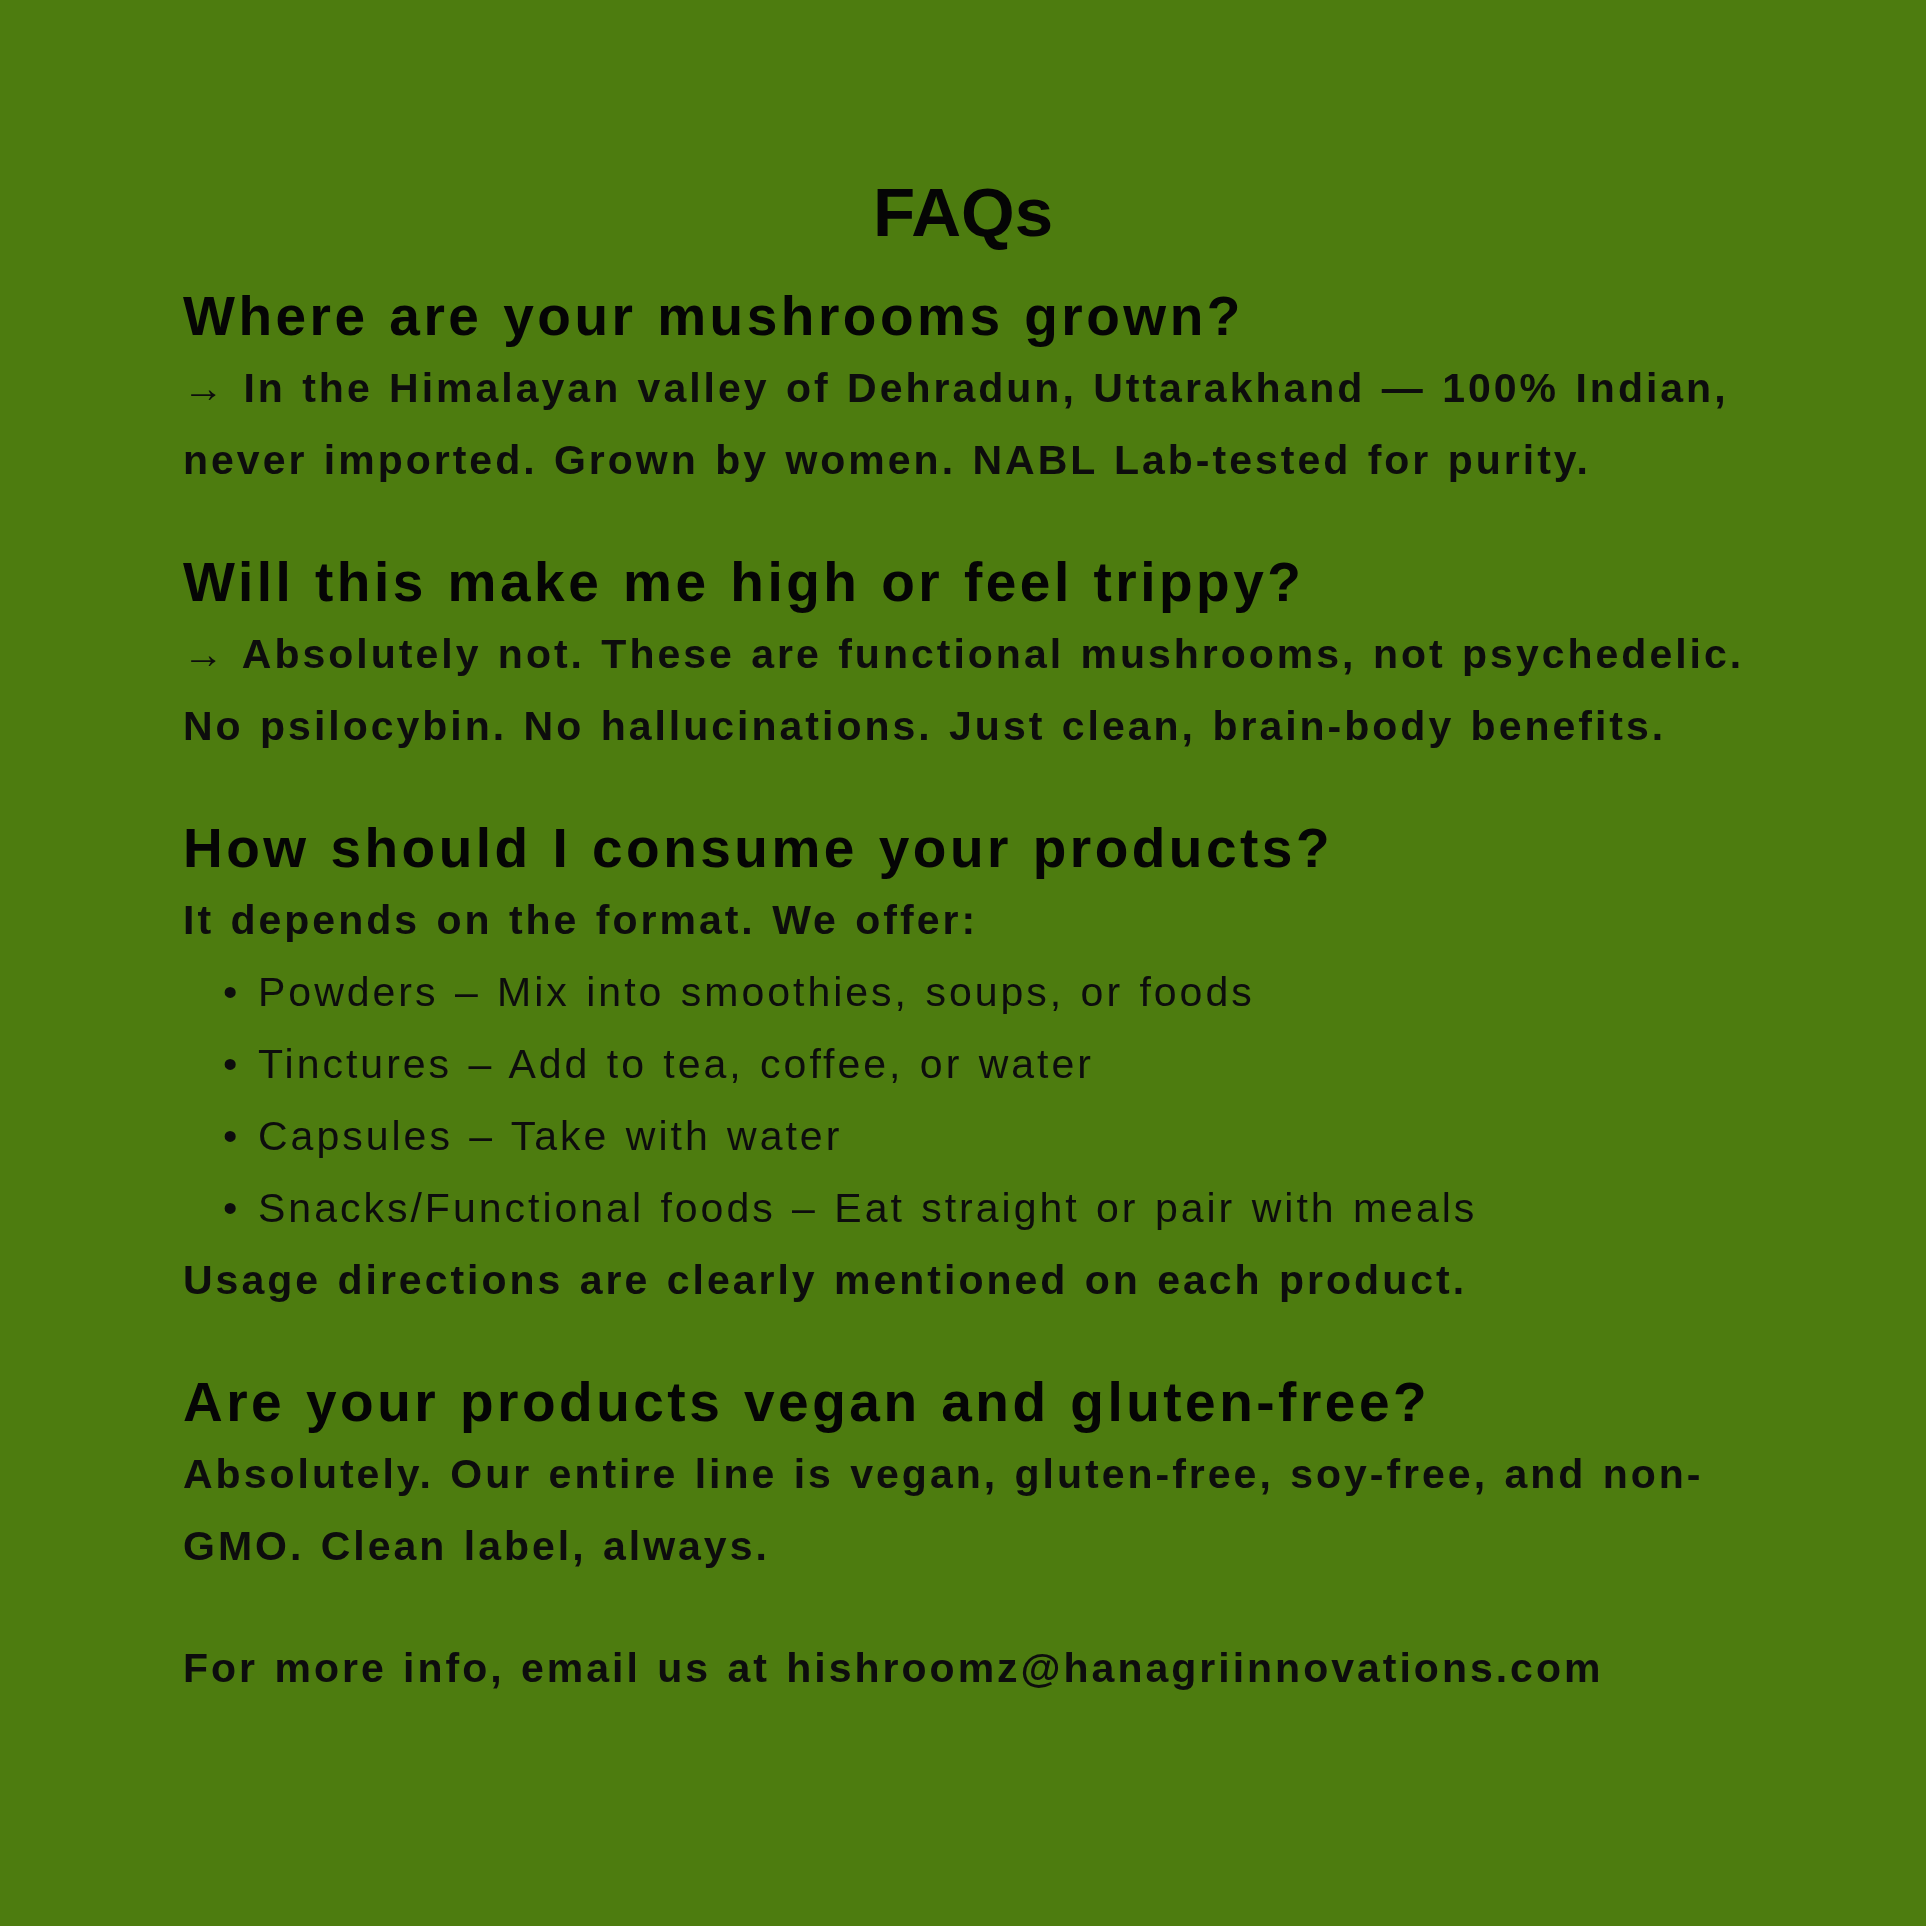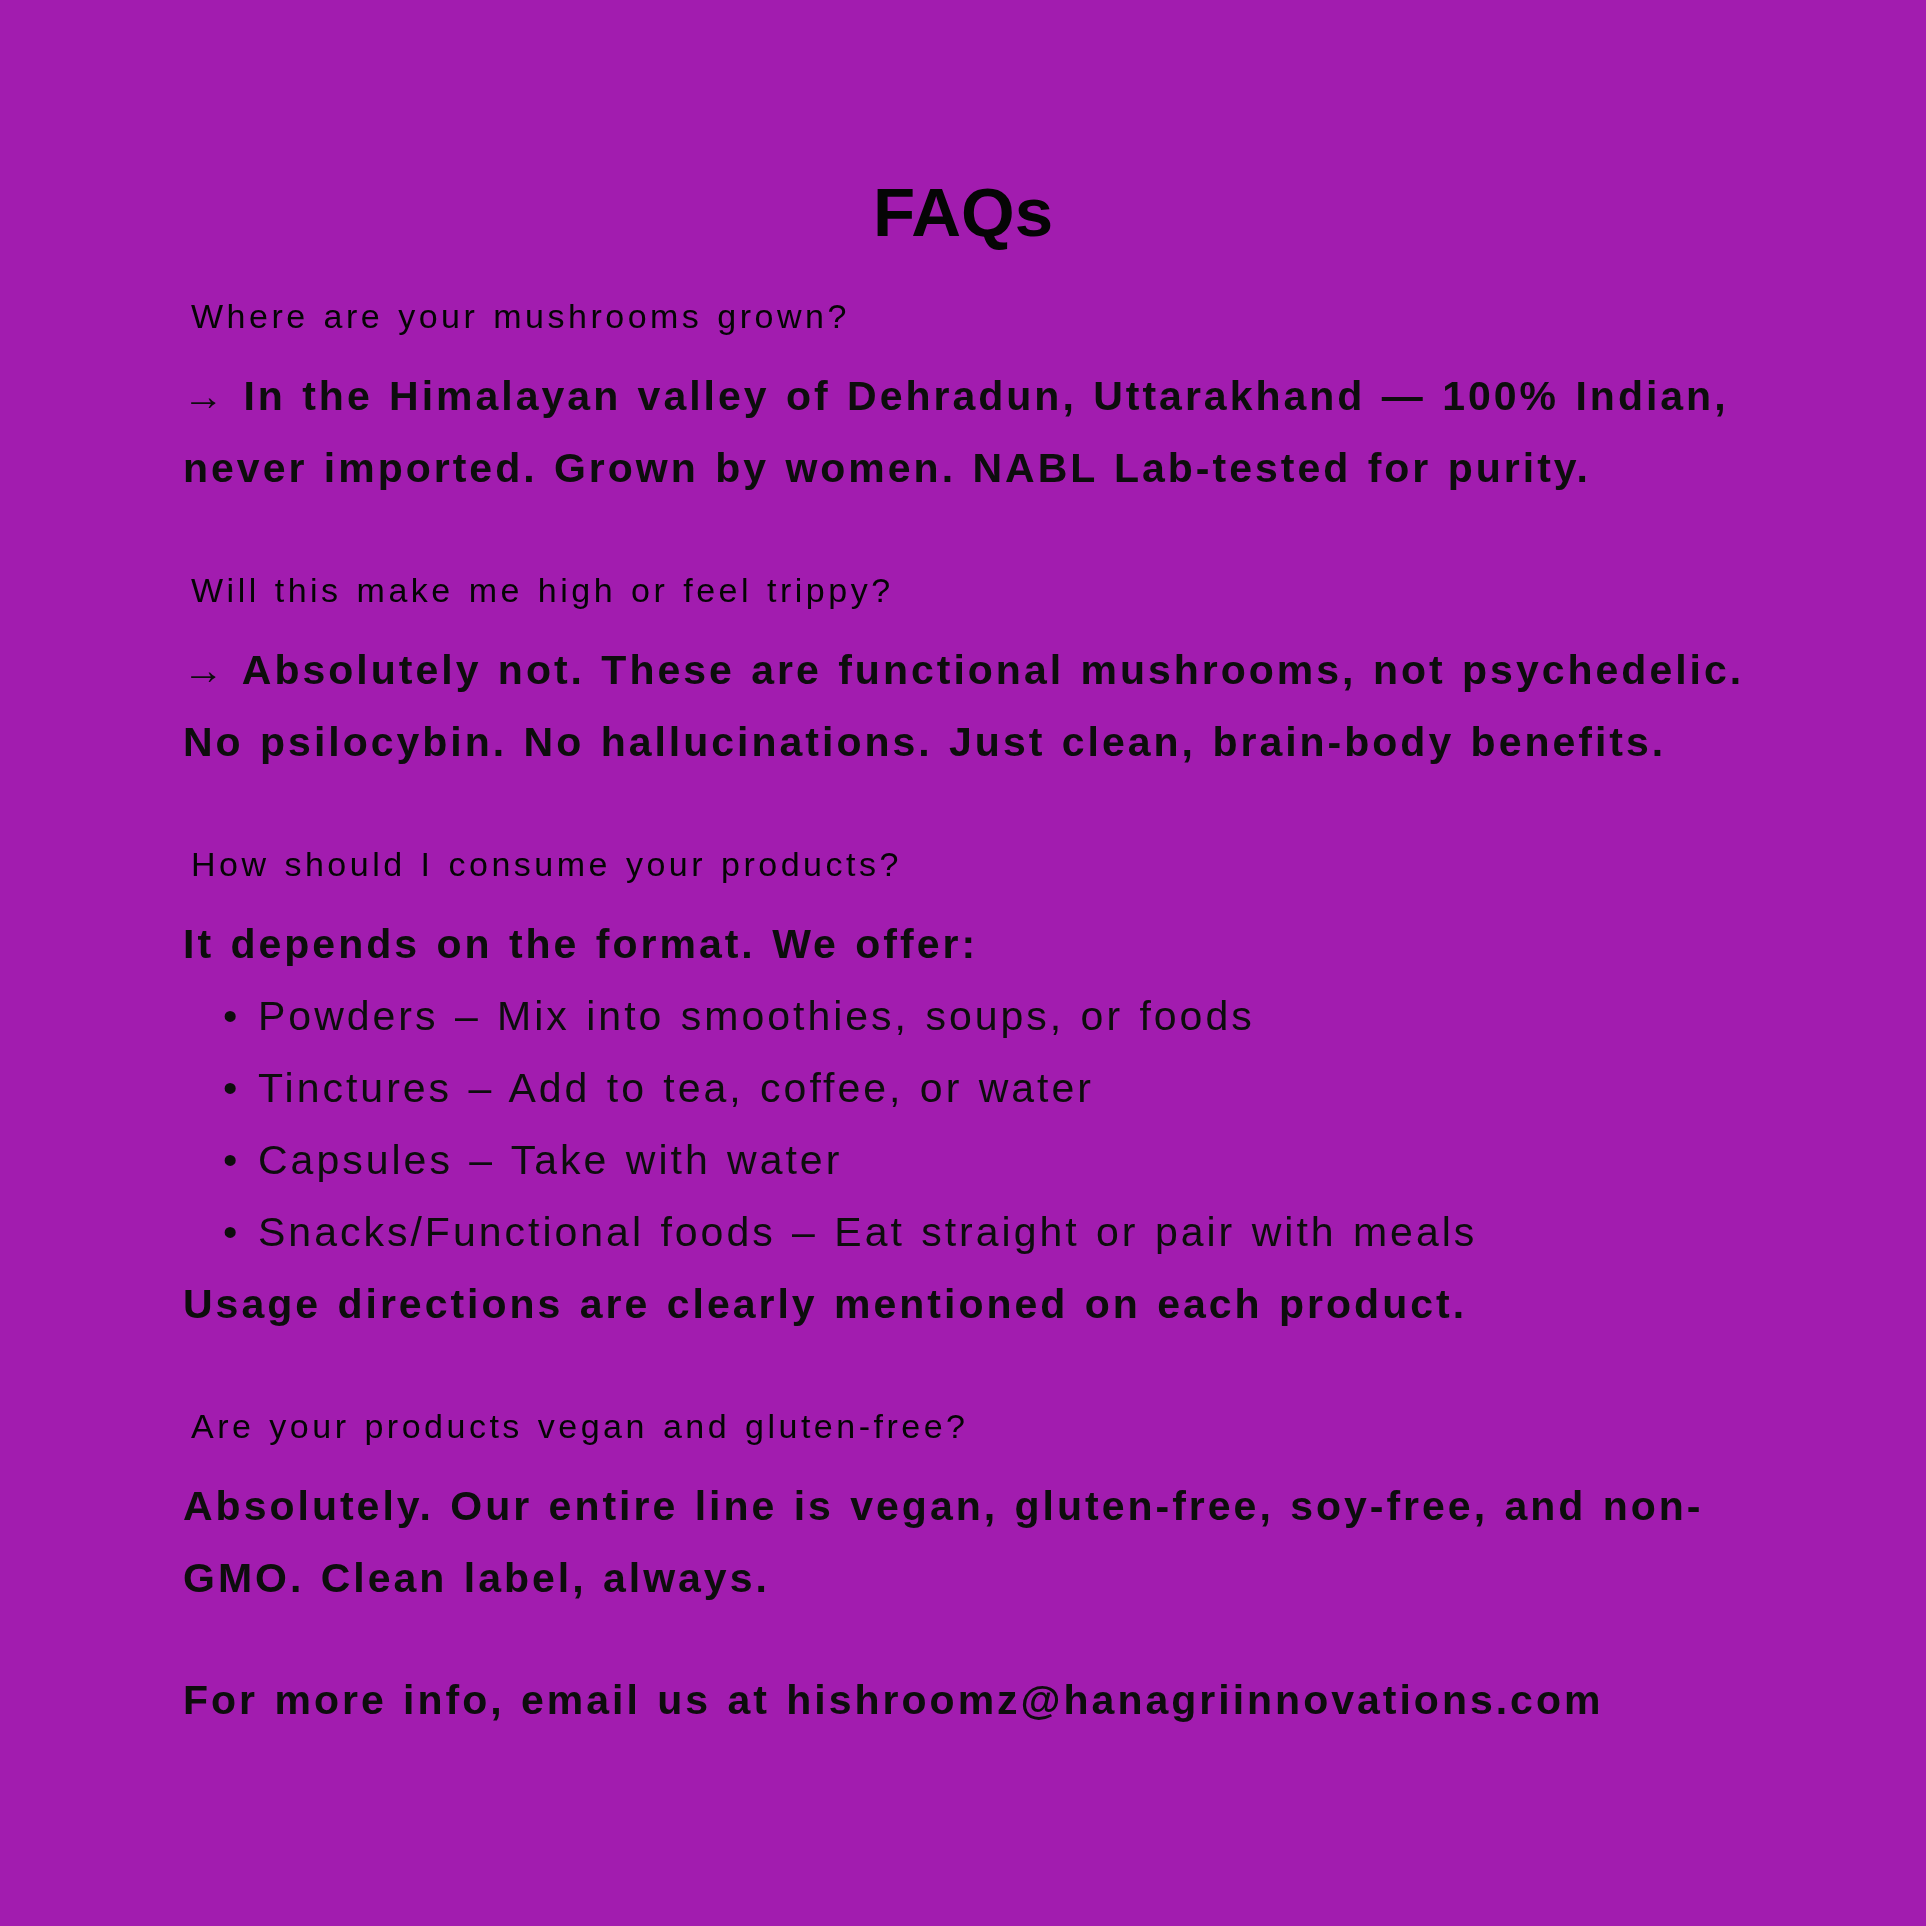--- a/index.html
+++ b/index.html
@@ -4,42 +4,42 @@
 <style>
   html, body {
     margin: 0;
     padding: 0;
     background: #ffffff;
   }
   .page {
     position: relative;
     width: 1927px;
     height: 1927px;
-    background: #a21caf;
+    background: #4d7c0f;
     color: #0d0d0d;
     font-family: "Liberation Sans", "DejaVu Sans", sans-serif;
     overflow: hidden;
     box-sizing: border-box;
     padding: 173px 149px 0 183px;
   }
   .title {
     margin: 0 35px 28px 0;
     text-align: center;
     font-size: 69px;
     font-weight: 800;
     letter-spacing: 0px;
     line-height: 79px;
     color: #050505;
   }
   .faq { margin: 0; }
   .faq + .faq { margin-top: 50px; }
   .question {
-    margin: 8px;
-    font-size: 34px;
-    font-weight: 400;
+    margin: 0;
+    font-size: 55px;
+    font-weight: 700;
     letter-spacing: 3.5px;
     word-spacing: 2px;
     line-height: 72px;
     color: #050505;
   }
   .line {
     margin: 0;
     font-size: 41px;
     font-weight: 700;
     letter-spacing: 3px;

